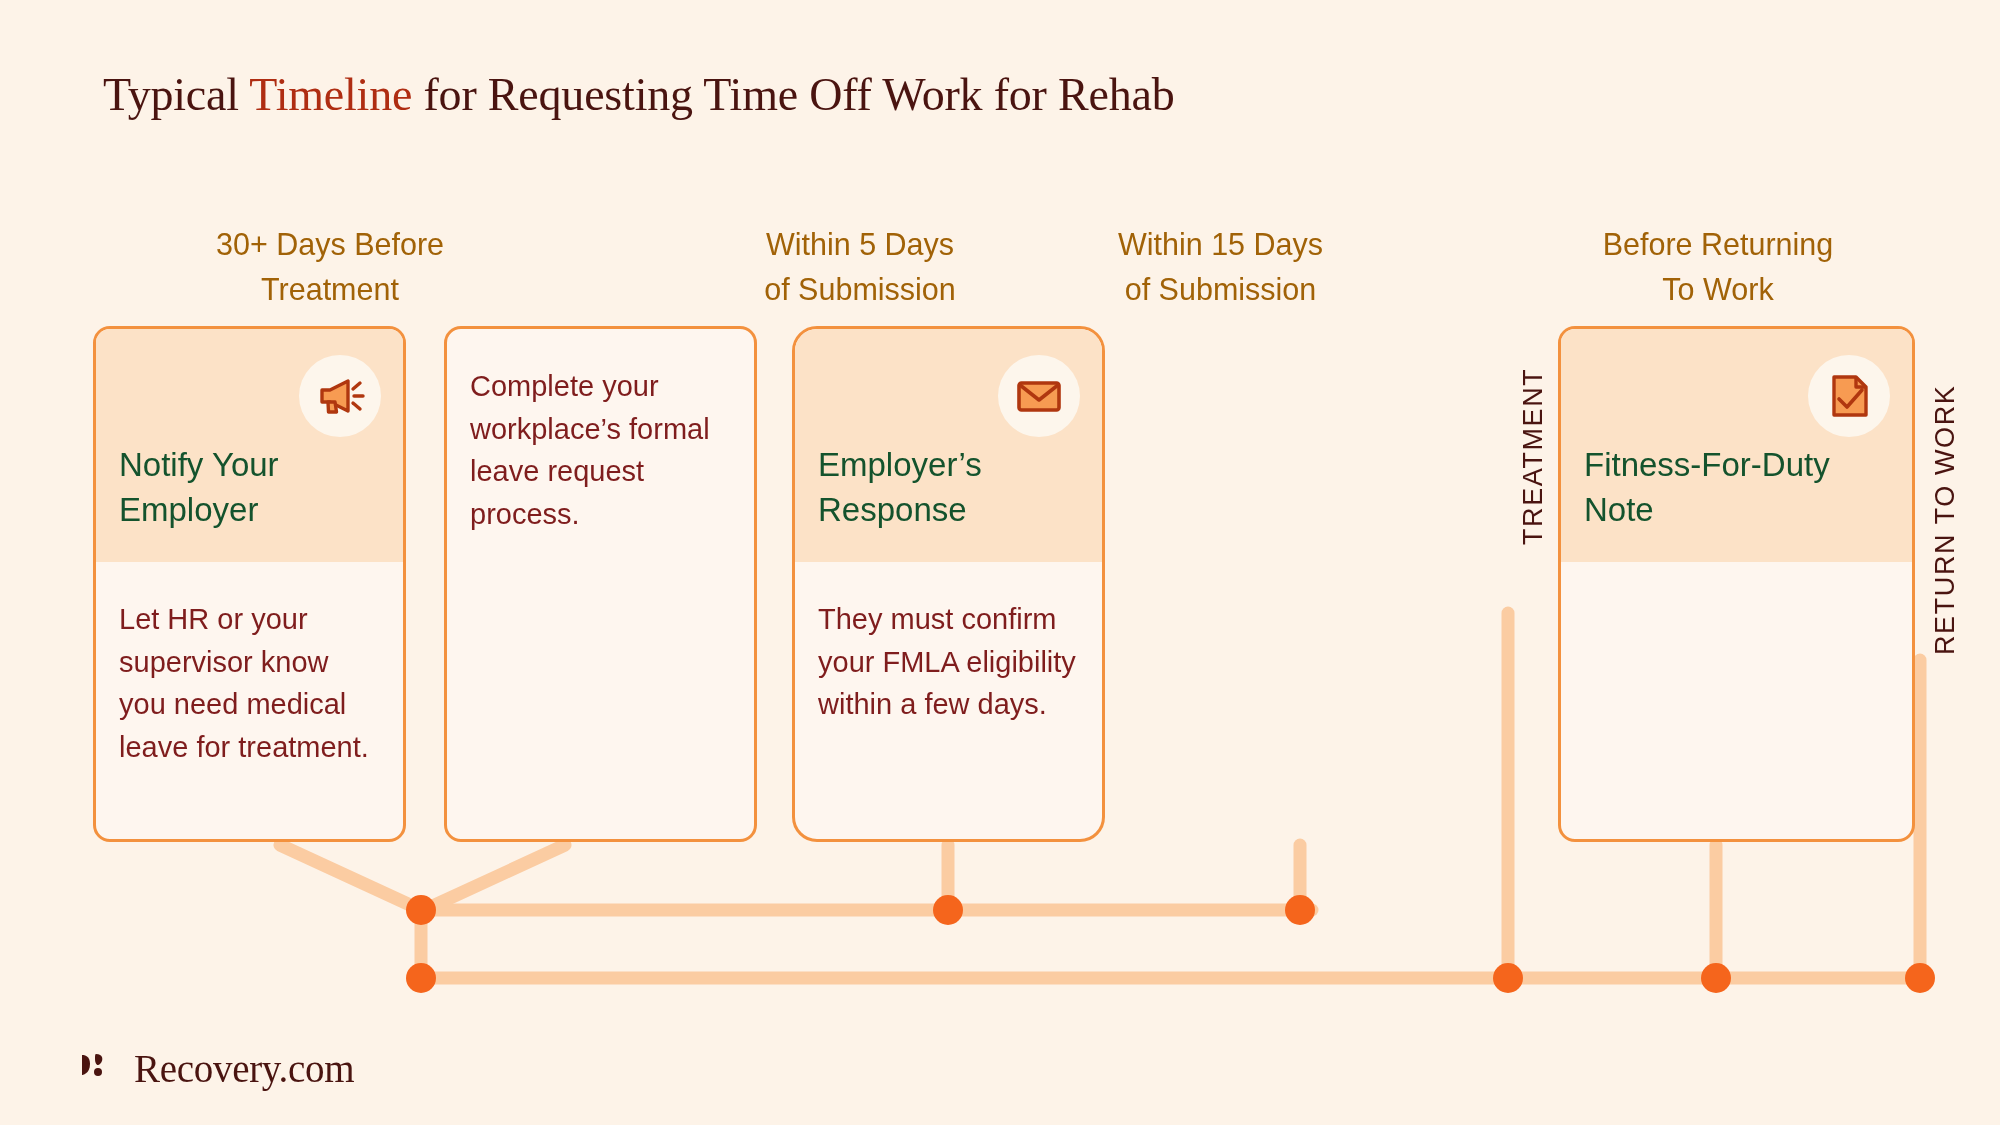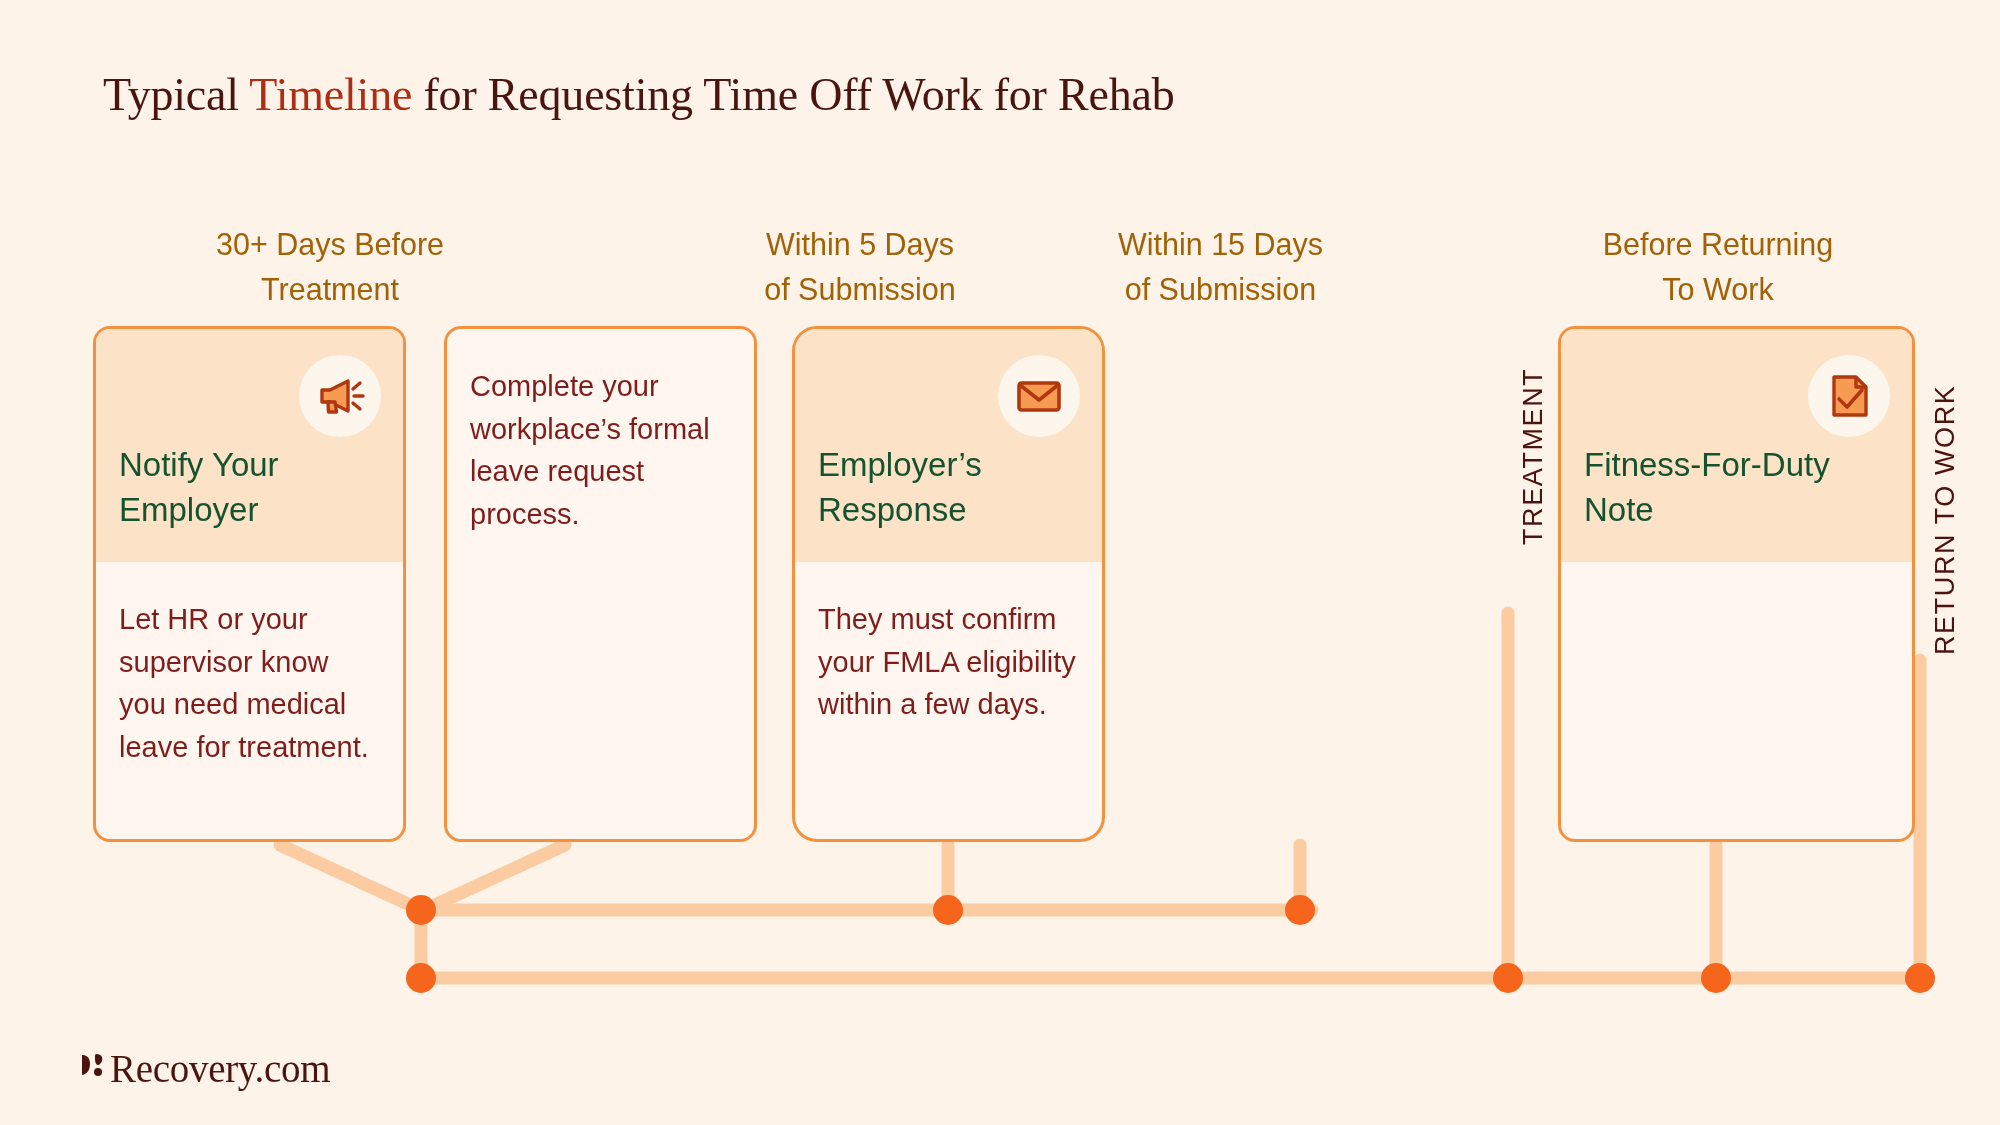--- a/index.html
+++ b/index.html
@@ -108,21 +108,21 @@
     pointer-events: none;
   }
 
   
   #logo {
     position: absolute;
     left: 80px;
     top: 1046px;
     display: flex;
     align-items: center;
-    gap: 0;
+    gap: 24px;
   }
   #logo .logo-text {
     font-family: "Liberation Serif", serif;
     font-size: 39px;
     color: #4A1410;
     letter-spacing: -0.3px;
   }
 </style>
 </head>
 <body>

